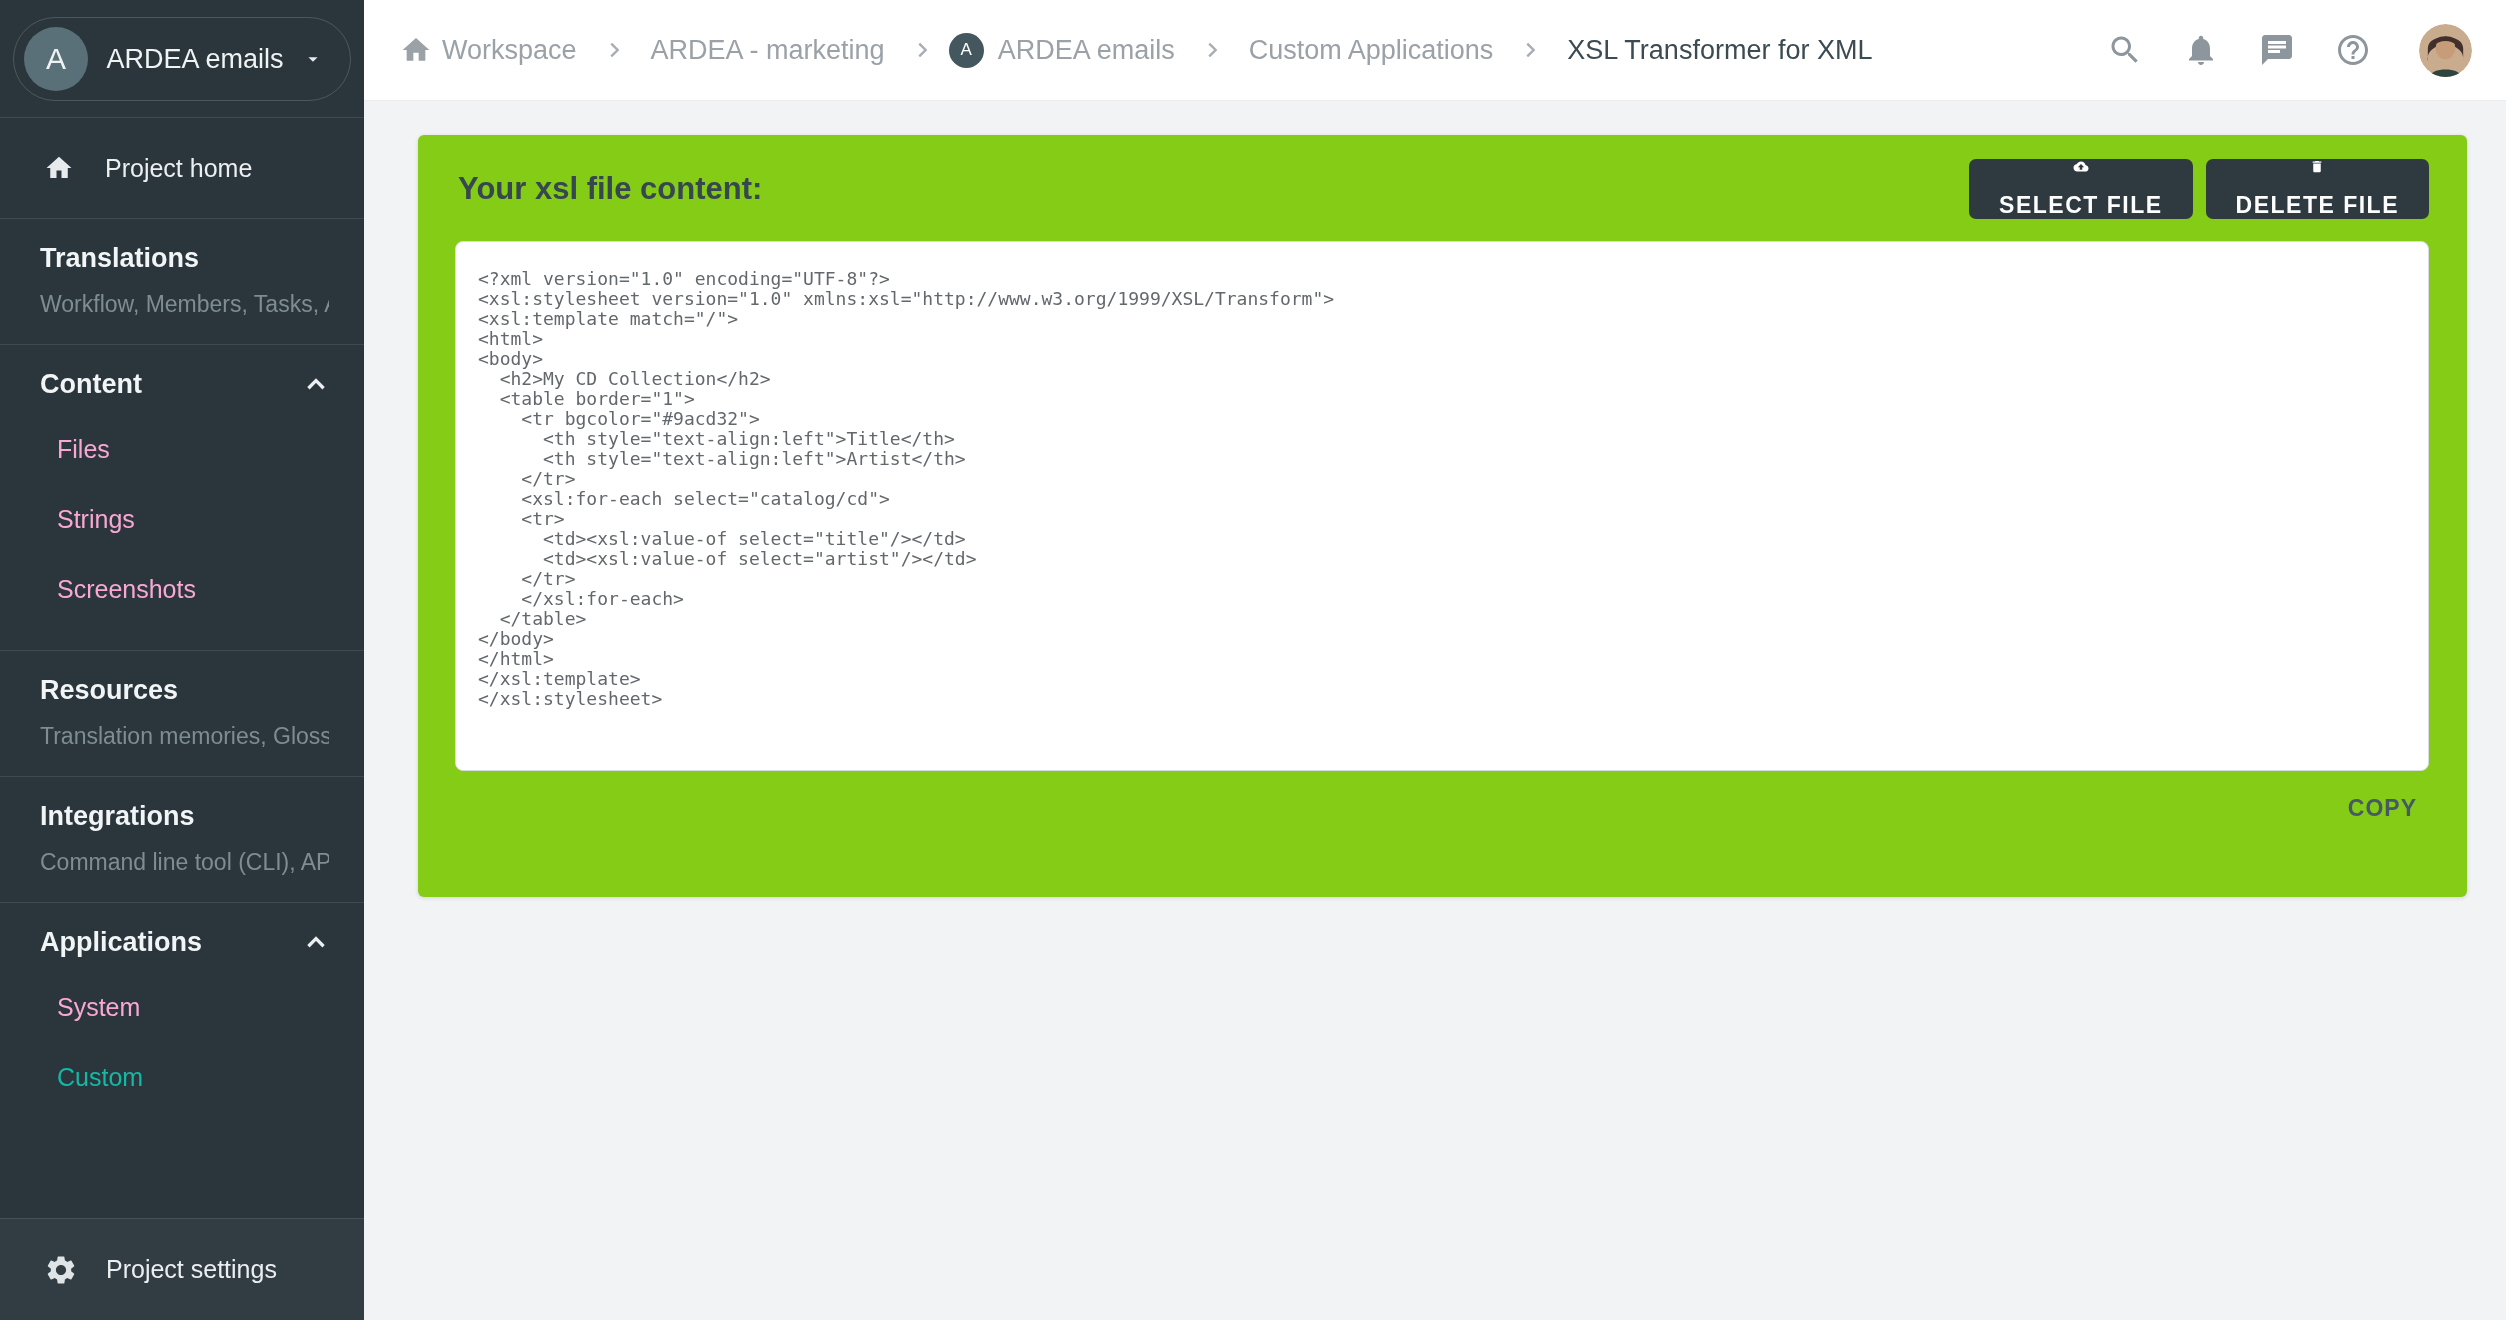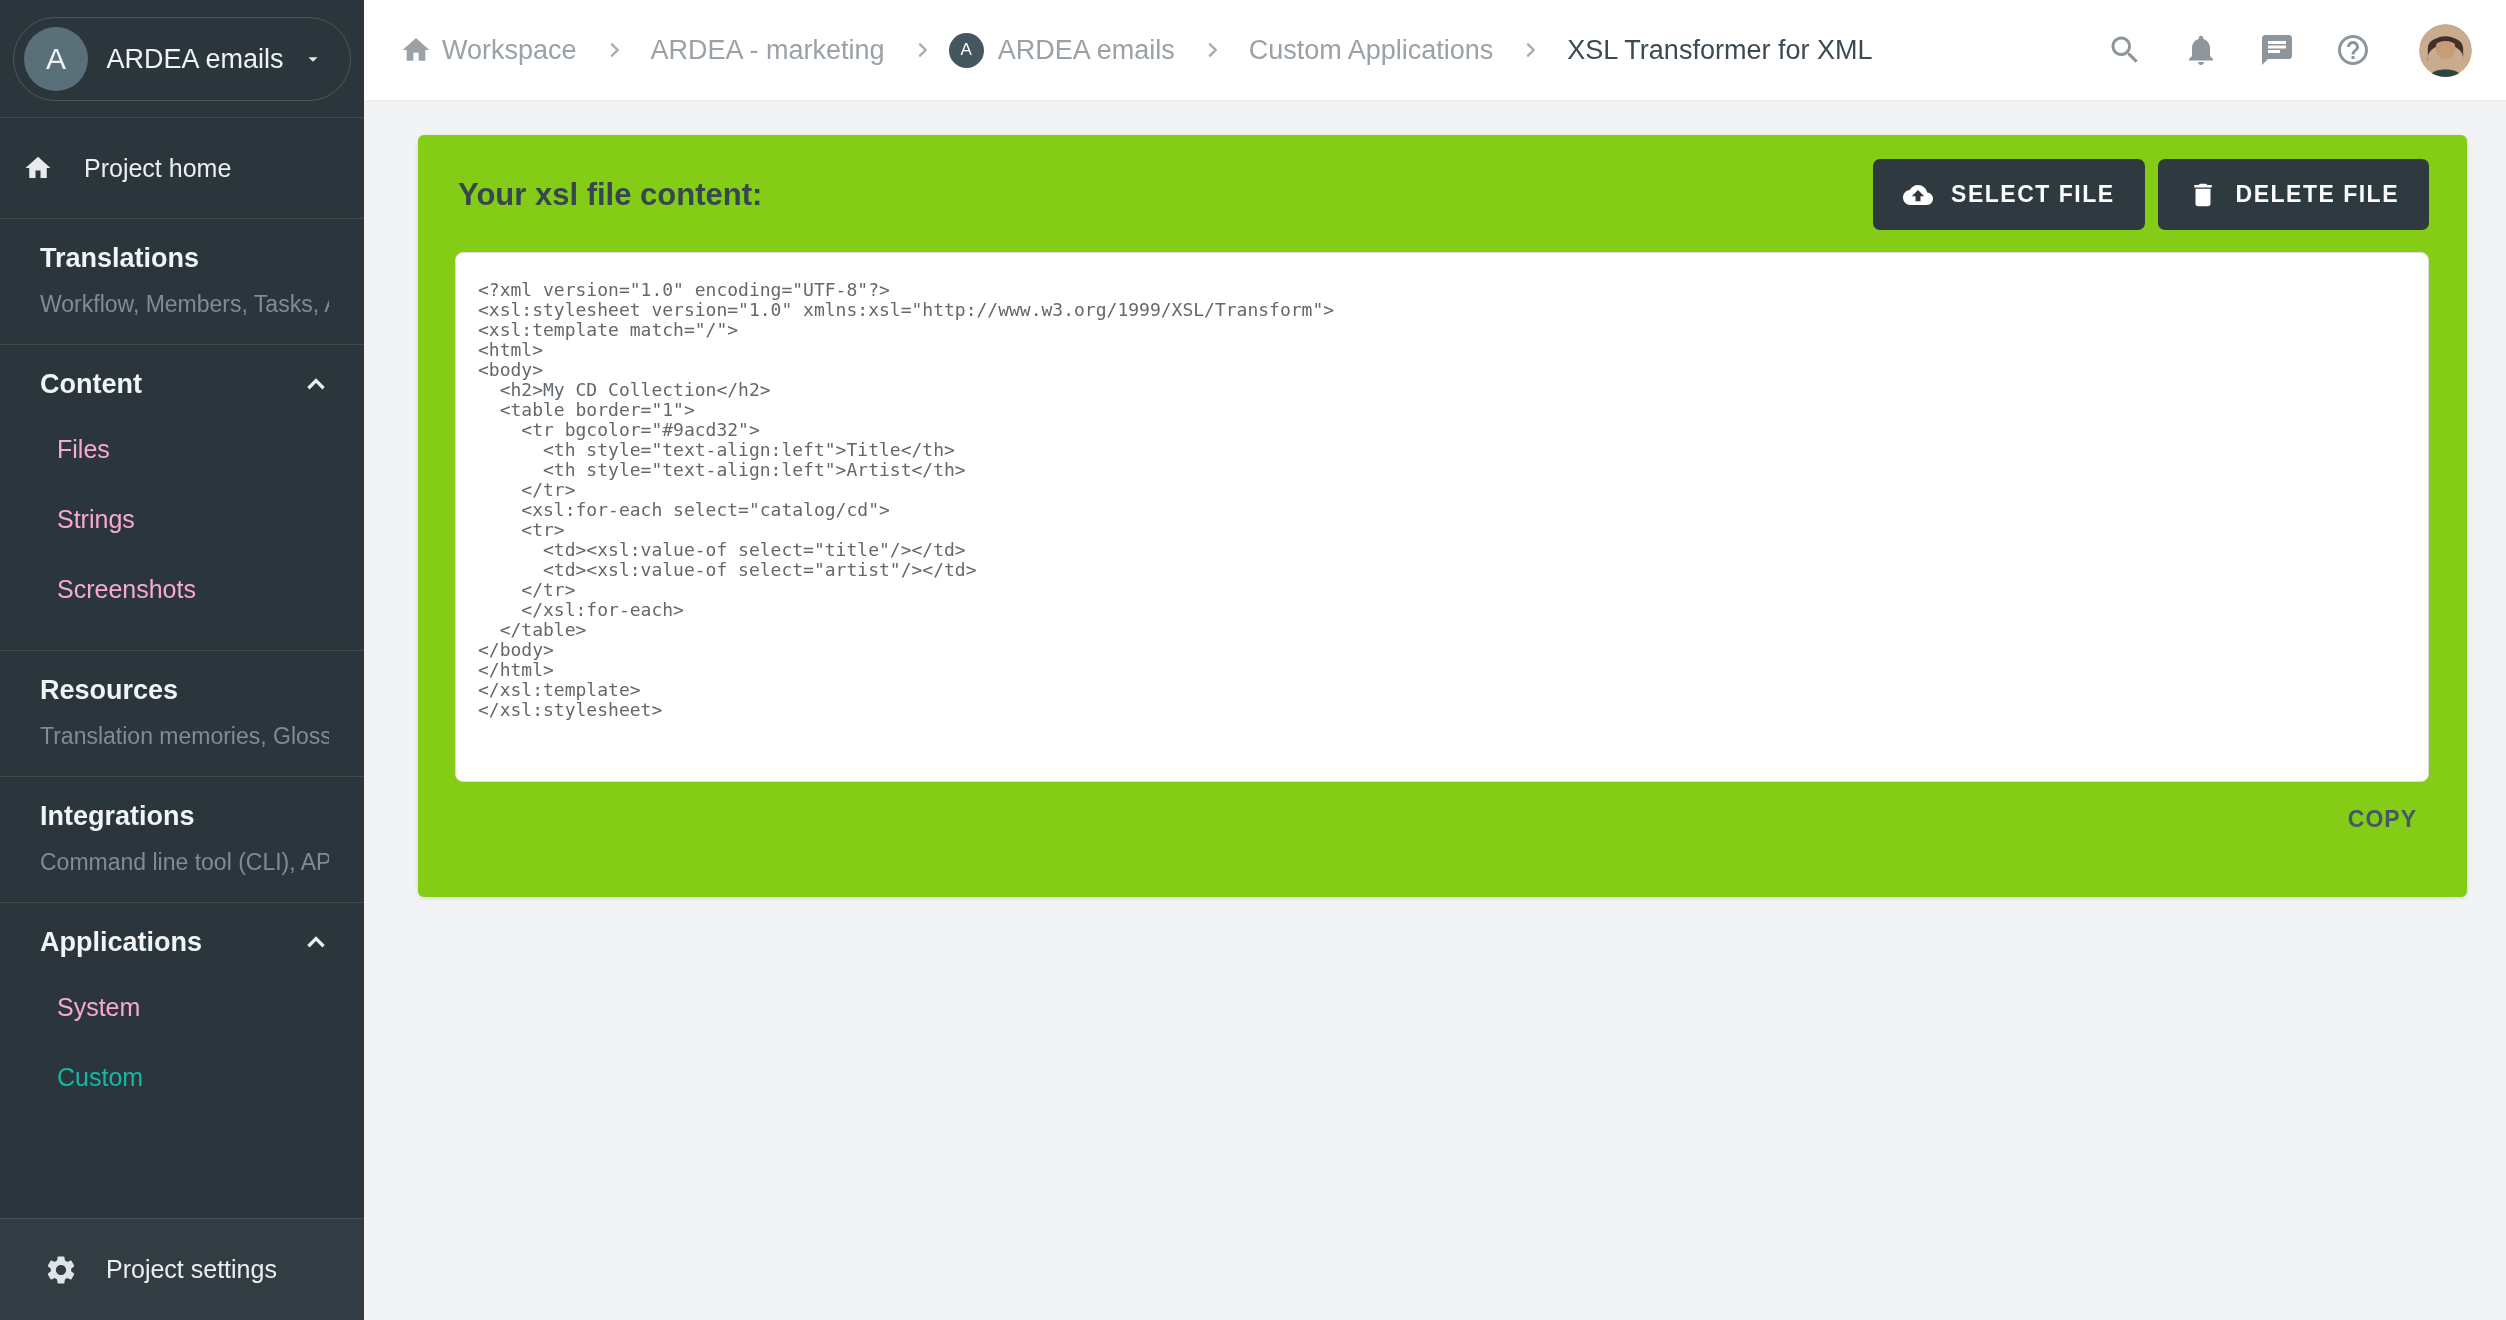--- a/index.html
+++ b/index.html
@@ -47,21 +47,21 @@
     width:64px; height:64px; border-radius:50%;
     background:#5a7079; color:#eef2f3; font-size:30px;
     display:flex; align-items:center; justify-content:center;
   }
   .project-name { flex:1; text-align:center; font-size:27px; color:#f0f3f4; }
   .caret-down { width:22px; height:22px; fill:#e6eaec; }
 
   .side-scroll { flex:1 1 auto; overflow:hidden; display:flex; flex-direction:column; }
   .side-block { border-top:1px solid rgba(255,255,255,0.09); }
   .nav-row {
-    display:flex; align-items:center; height:100px; padding-left:23px; cursor:pointer;text-align:right;
+    display:flex; align-items:center; height:100px; padding-left:44px; cursor:pointer;text-align:right;
   }
   .nav-row .nav-icon { width:30px; height:30px; fill:#e7ebed; margin-right:31px; }
   .nav-row .nav-label { font-size:25px; color:#eceff1; }
 
   .section { padding:24px 35px 26px 40px; }
   .section-title { font-size:27px; font-weight:bold; color:#f2f5f6; }
   .section-sub {
     margin-top:17px; font-size:23px; color:#7e8c93;
     white-space:nowrap; overflow:hidden; max-width:290px;
   }
@@ -111,23 +111,23 @@
     box-shadow:0 1px 4px rgba(0,0,0,0.13);
     width:2049px; height:762px;
     padding:24px 38px 0 37px;
     display:flex; flex-direction:column;
   }
   .card-head { display:flex; align-items:center; justify-content:space-between; }
   .card-title { font-size:31px; font-weight:bold; color:#37474f; padding-left:3px; }
   .btn-group { display:flex; gap:13px; }
   .btn-dark {
     background:#2e3a40; color:#fdfdfd; border:none; border-radius:7px;
-    height:71px; padding:0 30px; display:flex; align-items:center; gap:18px;
+    height:60px; padding:0 30px; display:flex; align-items:center; gap:18px;
     font-family:"Liberation Sans", sans-serif;
-    font-size:23px; font-weight:bold; letter-spacing:1.5px; cursor:pointer;
+    font-size:23px; font-weight:bold; letter-spacing:1.5px; cursor:pointer;flex-direction:column;
   }
   .btn-dark svg { width:30px; height:30px; fill:#ffffff; }
   .code-box {
     margin-top:22px; height:530px;
     border:1px solid #d9dcde; border-radius:8px;
     background:#fff; overflow:auto;
     padding:27px 24px 24px 22px;
   }
   .code-box pre {
     font-family:"DejaVu Sans Mono", monospace;

